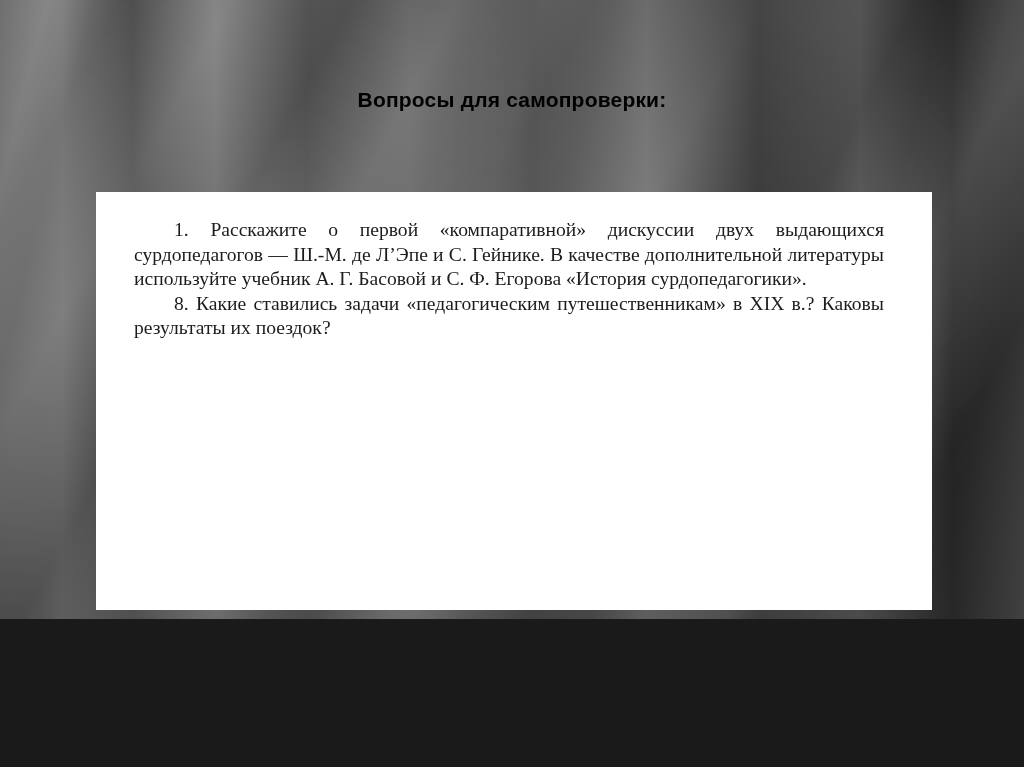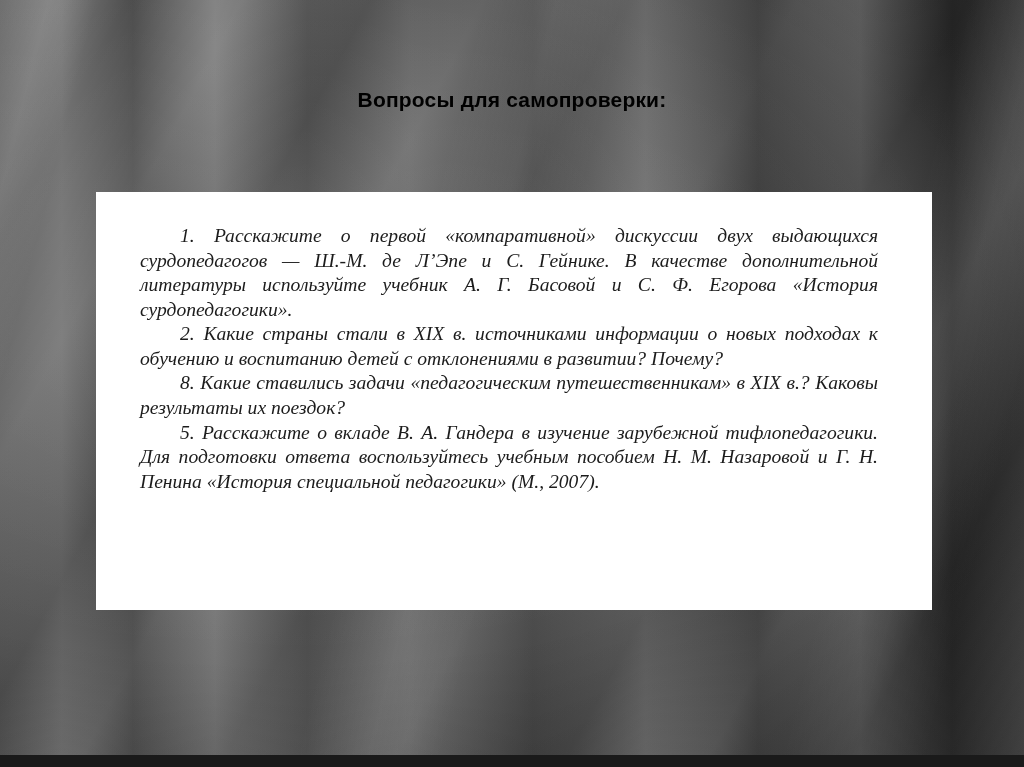--- a/index.html
+++ b/index.html
@@ -10,21 +10,21 @@
   body {
     width: 1024px;
     height: 767px;
     overflow: hidden;
     font-family: "Liberation Serif", serif;
   }
 
   .slide {
     position: relative;
     width: 1024px;
-    height: 755px;
+    height: 619px;
     background:
       linear-gradient(118deg,
         rgba(255,255,255,0.10) 0%,
         rgba(255,255,255,0.00) 9%,
         rgba(255,255,255,0.07) 17%,
         rgba(0,0,0,0.18) 26%,
         rgba(255,255,255,0.05) 34%,
         rgba(0,0,0,0.12) 44%,
         rgba(255,255,255,0.03) 56%,
         rgba(0,0,0,0.22) 68%,
@@ -102,39 +102,36 @@
     padding: 18px 40px 18px 30px;
   }
 
   .body-text {
     color: #1c1c1c;
     font-family: "Liberation Serif", serif;
     font-size: 19.6px;
     line-height: 1.255;
     text-align: justify;
     text-justify: inter-word;
-    margin: 14px;
-    font-style: italic;
+    margin: 8px;
   }
 
   .body-text p {
     margin: 0;
     text-indent: 40px;
     hyphens: manual;
   }
 </style>
 </head>
 <body>
 
 <div class="slide">
 
   <div class="slide-title">Вопросы для самопроверки:</div>
 
   <div class="text-card">
     <div class="body-text">
       <p>1. Расскажите о первой «компаративной» дискуссии двух выдающихся сурдопедагогов — Ш.-М. де Л’Эпе и С. Гейнике. В качестве дополнитель­ной литературы используйте учебник А. Г. Басовой и С. Ф. Егорова «Исто­рия сурдопедагогики».</p>
-      <p>2. Какие страны стали в XIX в. источниками информации о новых под­ходах к обучению и воспитанию детей с отклонениями в развитии? Почему?</p>
       <p>8. Какие ставились задачи «педагогическим путешественникам» в XIX в.? Каковы результаты их поездок?</p>
-      <p>5. Расскажите о вкладе В. А. Гандера в изучение зарубежной тифлопеда­гогики. Для подготовки ответа воспользуйтесь учебным пособием Н. М. На­заровой и Г. Н. Пенина «История специальной педагогики» (М., 2007).</p>
     </div>
   </div>
 
 </div>
 
 </body></html>

